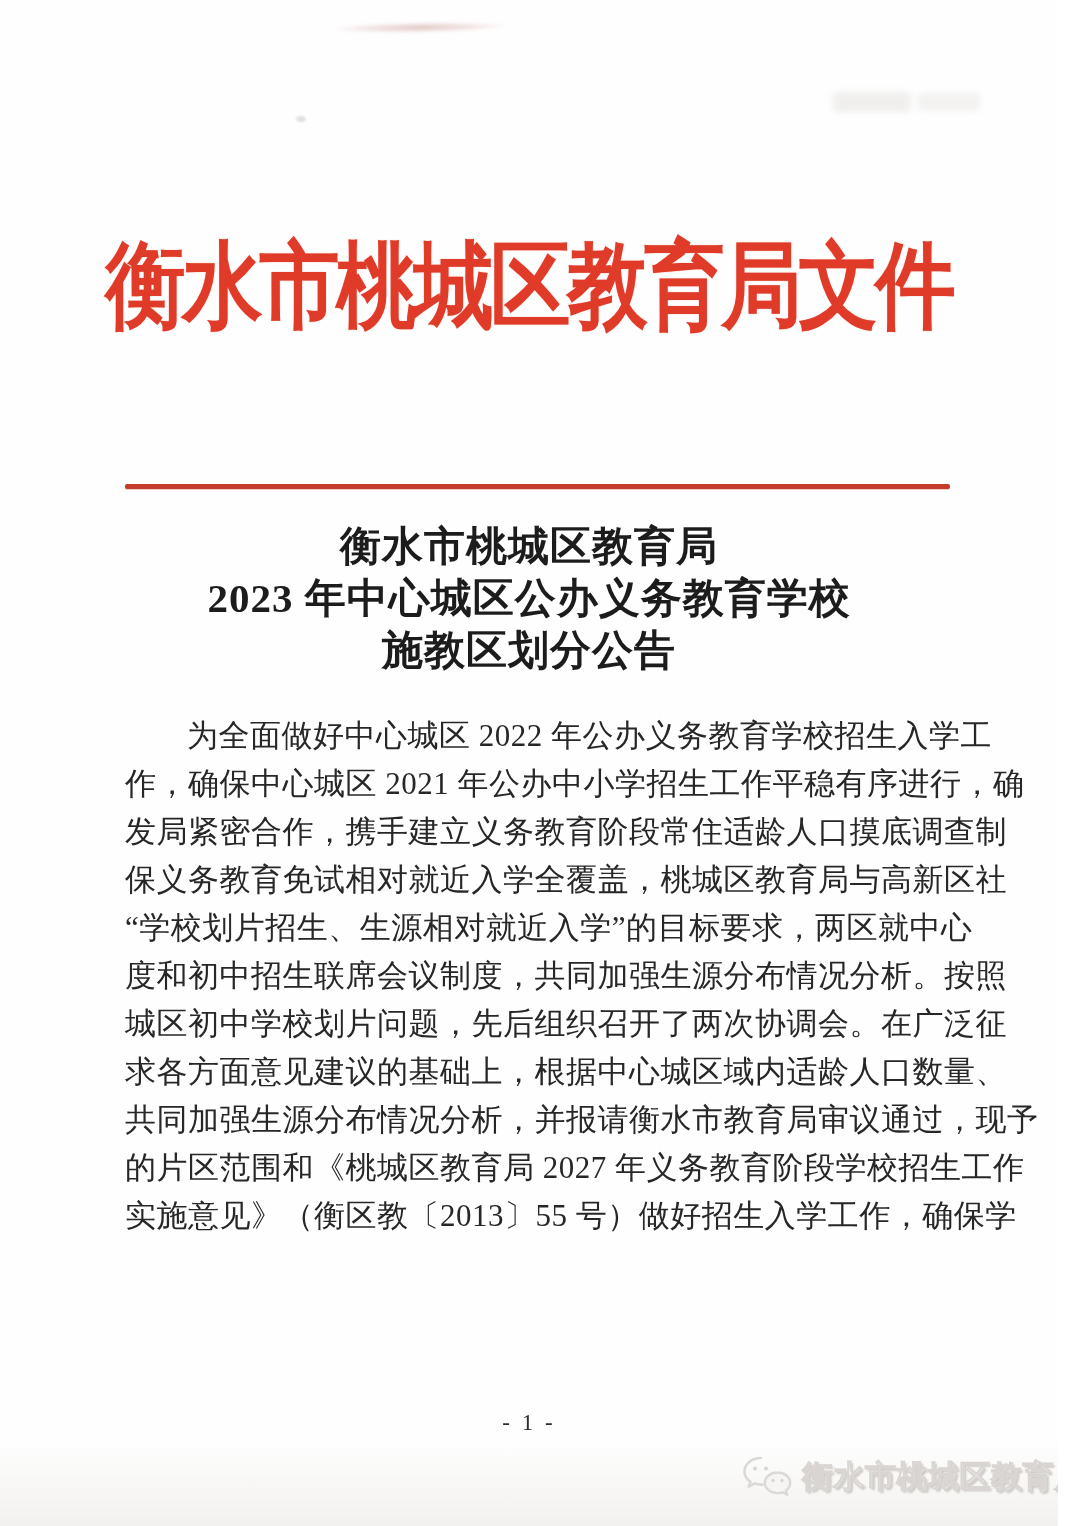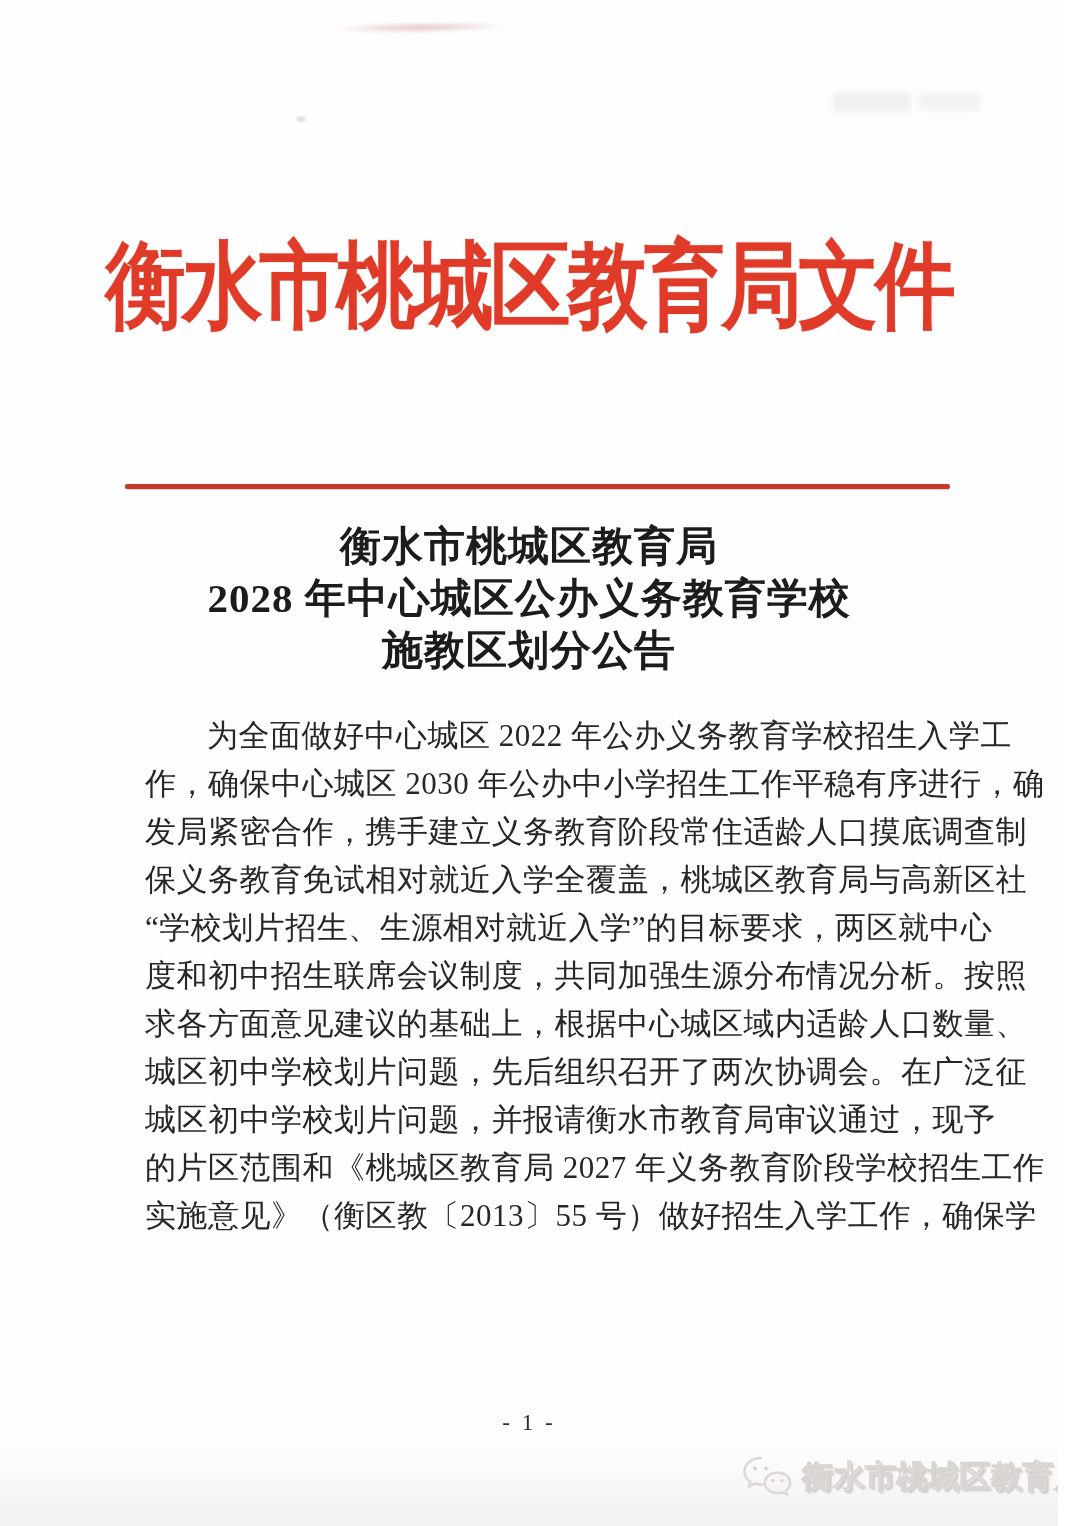--- a/index.html
+++ b/index.html
@@ -72,21 +72,21 @@
     color: #1c1c1c;
     font-weight: bold;
     font-size: 41px;
     line-height: 52px;
     letter-spacing: 1px;
   }
 
   
   .body-text {
     position: absolute;
-    left: 145px; top: 712px;
+    left: 125px; top: 712px;
     width: 808px;
     color: #272727;
     font-size: 31px;
   }
   .body-line {
     height: 48px;
     line-height: 48px;
     text-align: justify;
     text-align-last: justify;
     text-justify: inter-character;
@@ -141,34 +141,34 @@
   <div class="smudge smudge-gray1"></div>
   <div class="smudge smudge-gray2"></div>
   <div class="smudge smudge-gray3"></div>
 
   <div class="letterhead">衡水市桃城区教育局文件</div>
 
   <div class="divider"></div>
 
   <div class="doc-title">
     <div>衡水市桃城区教育局</div>
-    <div>2028 年中心城区公办义务教育学校</div>
+    <div>2023 年中心城区公办义务教育学校</div>
     <div>施教区划分公告</div>
   </div>
 
   <div class="body-text">
     <div class="body-line indent">为全面做好中心城区 2022 年公办义务教育学校招生入学工</div>
-    <div class="body-line">作，确保中心城区 2030 年公办中小学招生工作平稳有序进行，确</div>
+    <div class="body-line">作，确保中心城区 2021 年公办中小学招生工作平稳有序进行，确</div>
     <div class="body-line">发局紧密合作，携手建立义务教育阶段常住适龄人口摸底调查制</div>
     <div class="body-line">保义务教育免试相对就近入学全覆盖，桃城区教育局与高新区社</div>
     <div class="body-line">“学校划片招生、生源相对就近入学”的目标要求，两区就中心</div>
     <div class="body-line">度和初中招生联席会议制度，共同加强生源分布情况分析。按照</div>
+    <div class="body-line">城区初中学校划片问题，先后组织召开了两次协调会。在广泛征</div>
     <div class="body-line">求各方面意见建议的基础上，根据中心城区域内适龄人口数量、</div>
-    <div class="body-line">城区初中学校划片问题，先后组织召开了两次协调会。在广泛征</div>
-    <div class="body-line">城区初中学校划片问题，并报请衡水市教育局审议通过，现予</div>
+    <div class="body-line">共同加强生源分布情况分析，并报请衡水市教育局审议通过，现予</div>
     <div class="body-line">的片区范围和《桃城区教育局 2027 年义务教育阶段学校招生工作</div>
     <div class="body-line">实施意见》（衡区教〔2013〕55 号）做好招生入学工作，确保学</div>
   </div>
 
   <div class="page-number">- 1 -</div>
 
   <div class="footer-band"></div>
 
   <div class="watermark">
     <span>

